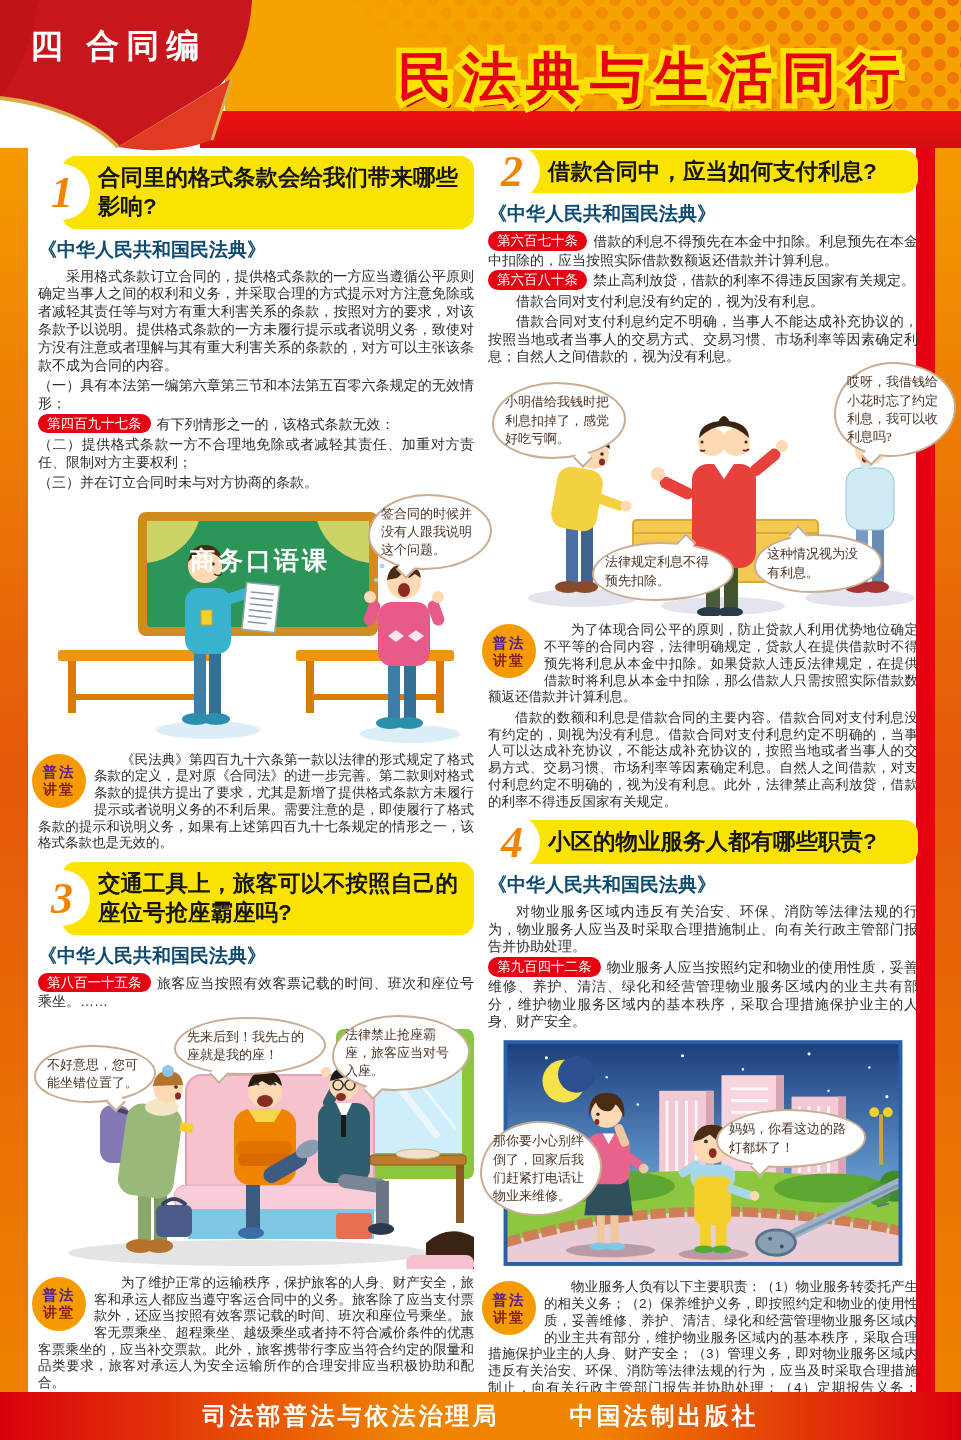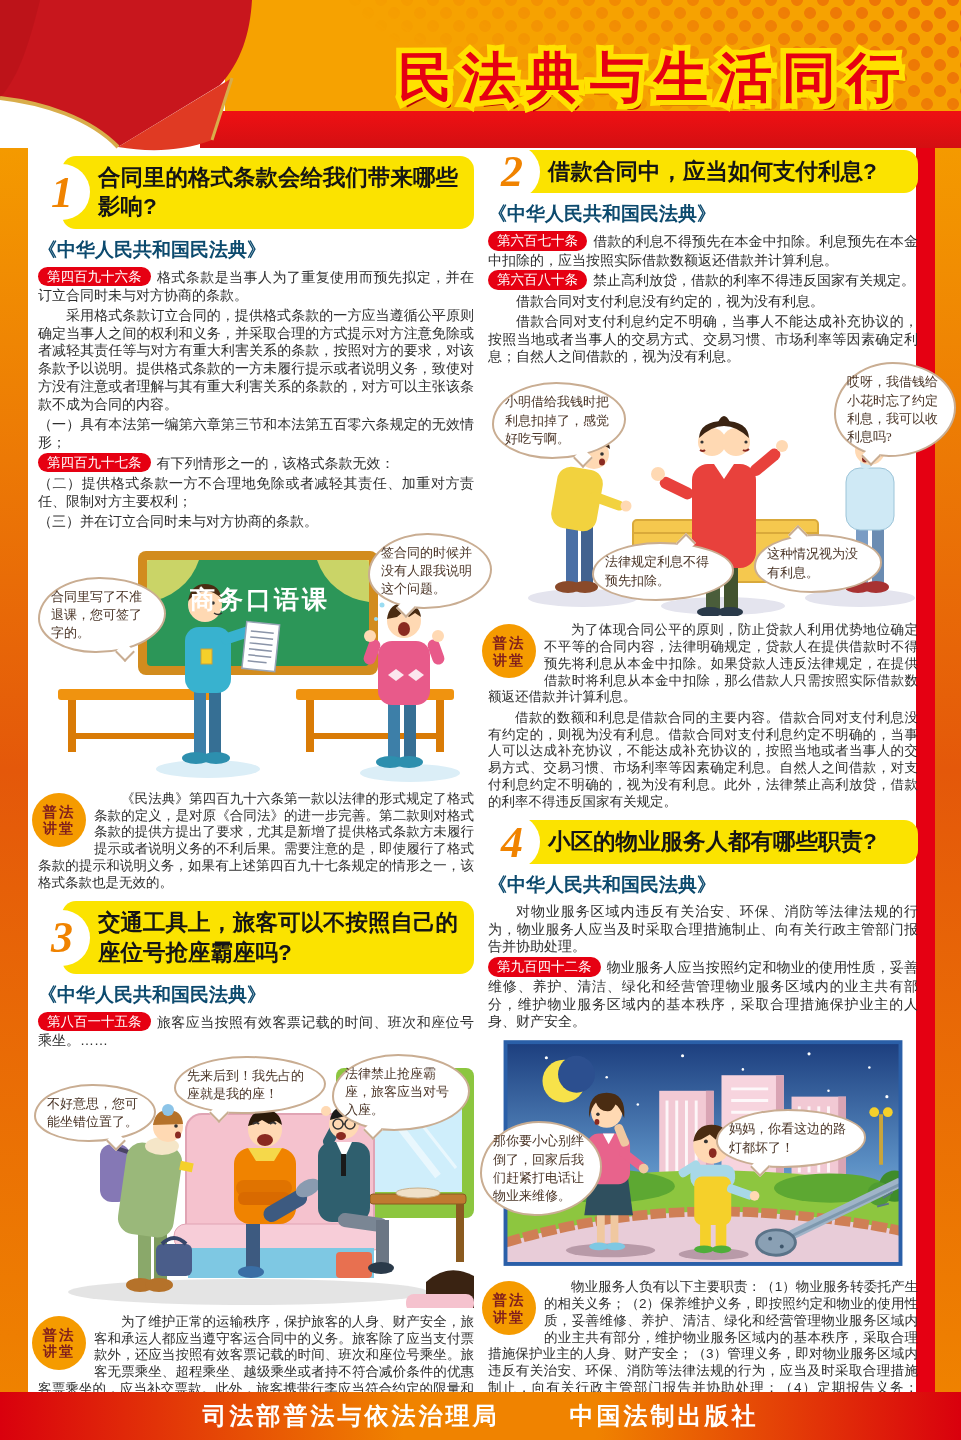--- a/index.html
+++ b/index.html
@@ -56,21 +56,21 @@
   .bubble::after{content:"";position:absolute;width:12px;height:12px;background:#fff;transform:rotate(45deg);}
   .t-br::after{bottom:-8px;right:26%;border-right:2px solid #c9ad92;border-bottom:2px solid #c9ad92;}
   .t-bl::after{bottom:-8px;left:24%;border-right:2px solid #c9ad92;border-bottom:2px solid #c9ad92;}
   .t-tr::after{top:-8px;right:28%;border-left:2px solid #c9ad92;border-top:2px solid #c9ad92;}
   .t-tl::after{top:-8px;left:28%;border-left:2px solid #c9ad92;border-top:2px solid #c9ad92;}
 
   .lecture{margin-top:6px;}
   .lecture::after{content:"";display:block;clear:both;}
   .badge{float:left;width:54px;height:54px;border-radius:50%;background:#f59b00;margin:2px 8px 2px -6px;
     display:flex;flex-direction:column;align-items:center;justify-content:center;line-height:1.15;}
-  .badge .b1{color:#7f1d1d;font-size:14.5px;font-weight:bold;letter-spacing:2px;}
+  .badge .b1{color:#4c1d95;font-size:14.5px;font-weight:bold;letter-spacing:2px;}
   .badge .b2{color:#7f1d1d;font-size:14px;font-weight:bold;letter-spacing:2px;}
   .lp{margin:0 0 4px 0;font-size:13.5px;line-height:1.24;color:#2e2e2e;text-align:justify;}
 
   
   .footer{position:absolute;left:0;bottom:0;width:961px;height:48px;z-index:10;
     background:linear-gradient(90deg,#d9000d 0%,#f08300 42%,#f08300 62%,#d9000d 100%);
     display:flex;align-items:center;justify-content:center;gap:70px;}
   .footer span{color:#fff;font-size:24px;font-weight:bold;letter-spacing:3px;}
 </style>
 </head>
@@ -83,36 +83,36 @@
       <div class="dots"></div>
     </div>
     <div class="red-band"></div>
     <svg class="ribbon-svg" width="300" height="160" viewBox="0 0 300 160">
       <path d="M0,0 H252 C250,34 241,62 220,85 L118,147 C90,118 44,103 0,98 Z" fill="#c8161d"></path>
       <path d="M0,0 H40 C30,40 20,75 0,98 Z" fill="#b01016" opacity="0.45"></path>
       <path d="M118,147 L232,78 L212,140 C180,152 148,152 118,147 Z" fill="#e03a23"></path>
       <path d="M0,98 C44,103 90,118 118,147" stroke="#d9ad4a" stroke-width="4" fill="none"></path>
       <path d="M232,78 L212,140" stroke="#d9ad4a" stroke-width="3" fill="none"></path>
     </svg>
+    <div class="ribbon-text">四 合同编</div>
     <div class="main-title" data-text="民法典与生活同行">民法典与生活同行</div>
   </div>
 
   <div class="edge edge-left"></div>
   <div class="edge edge-right"></div>
   <div class="stripe-right"></div>
 
   <div class="col col-left">
 
     <section>
       <div class="sec-head">
         <div class="sec-num">1</div>
         <h2 class="sec-title">合同里的格式条款会给我们带来哪些影响?</h2>
       </div>
       <div class="law">《中华人民共和国民法典》</div>
-      <p class="blk"><span class="pill">第四百九十六条</span><span>格式条款是当事人为了重复使用而预先拟定，并在订立合同时未与对方协商的条款。</span></p>
       <p class="blk ind">采用格式条款订立合同的，提供格式条款的一方应当遵循公平原则确定当事人之间的权利和义务，并采取合理的方式提示对方注意免除或者减轻其责任等与对方有重大利害关系的条款，按照对方的要求，对该条款予以说明。提供格式条款的一方未履行提示或者说明义务，致使对方没有注意或者理解与其有重大利害关系的条款的，对方可以主张该条款不成为合同的内容。</p>
       <p class="blk">（一）具有本法第一编第六章第三节和本法第五百零六条规定的无效情形；</p>
       <p class="blk"><span class="pill">第四百九十七条</span><span>有下列情形之一的，该格式条款无效：</span></p>
       <p class="blk">（二）提供格式条款一方不合理地免除或者减轻其责任、加重对方责任、限制对方主要权利；</p>
       <p class="blk">（三）并在订立合同时未与对方协商的条款。</p>
 
       <div class="comic" style="height:248px;">
         <svg viewBox="0 0 436 248">
           <ellipse cx="170" cy="232" rx="52" ry="9" fill="#dbeef7"></ellipse>
           <ellipse cx="372" cy="236" rx="50" ry="9" fill="#dbeef7"></ellipse>
@@ -171,21 +171,20 @@
               <circle cx="400" cy="99" r="6" fill="#ffd9b3"></circle>
             <circle cx="366" cy="84" r="17" fill="#ffd9b3"></circle>
             <path d="M349,82 q2,-16 17,-16 q15,0 17,14 l-6,-4 -6,4 -6,-5 -6,5 z" fill="#4a2c12"></path>
             <ellipse cx="366" cy="92" rx="6" ry="7" fill="#8a2a20"></ellipse>
             <circle cx="344" cy="68" r="2.5" fill="#9adcf2"></circle>
               <circle cx="392" cy="64" r="2.5" fill="#9adcf2"></circle>
               <circle cx="338" cy="82" r="2" fill="#9adcf2"></circle>
           </g>
         </svg>
         <div class="board-text">商务口语课</div>
-        <div class="bubble t-br" style="left:0;top:40px;width:102px;">合同里写了不准退课，您可签了字的。</div>
         <div class="bubble t-bl" style="left:330px;top:-4px;width:98px;">签合同的时候并没有人跟我说明这个问题。</div>
       </div>
 
       <div class="lecture">
         <div class="badge">
           <span class="b1">普法</span>
           <span class="b2">讲堂</span>
         </div>
         <p class="lp ind">《民法典》第四百九十六条第一款以法律的形式规定了格式条款的定义，是对原《合同法》的进一步完善。第二款则对格式条款的提供方提出了要求，尤其是新增了提供格式条款方未履行提示或者说明义务的不利后果。需要注意的是，即使履行了格式条款的提示和说明义务，如果有上述第四百九十七条规定的情形之一，该格式条款也是无效的。</p>
       </div>

